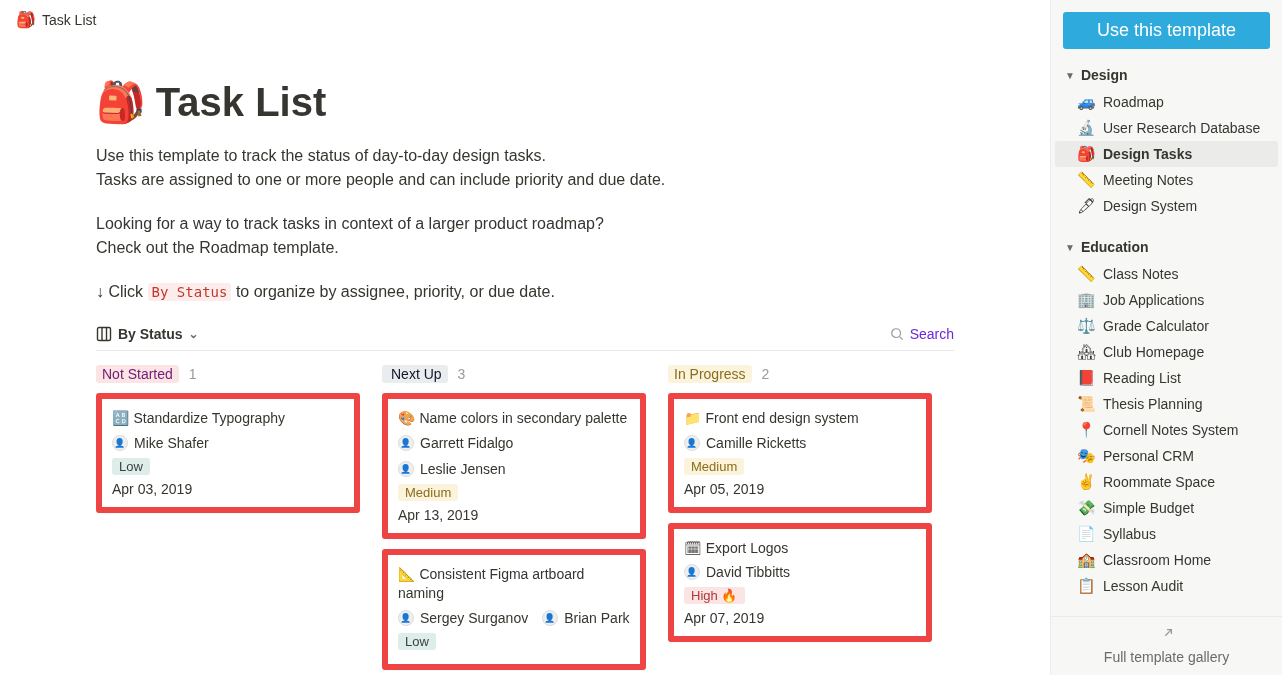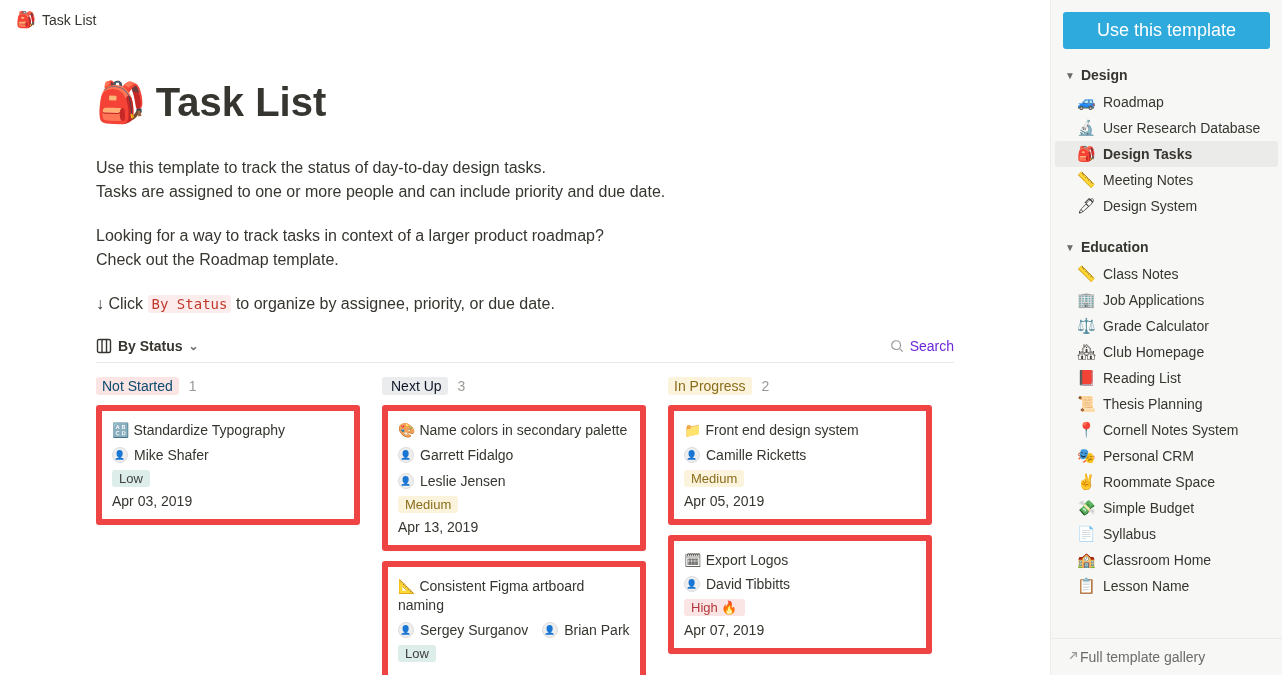--- a/index.html
+++ b/index.html
@@ -6,21 +6,21 @@
 body { font-family:-apple-system,BlinkMacSystemFont,"Segoe UI",Helvetica,Arial,sans-serif; color:#37352f; background:#fff; overflow:hidden; }
 .app { display:flex; width:1282px; height:675px; }
 .main { flex:1; overflow:hidden; display:flex; flex-direction:column; }
 .topbar { display:flex; align-items:center; padding:10px 16px; gap:6px; }
 .topbar .emoji { font-size:16px; }
 .topbar .title { font-size:14px; font-weight:500; }
 .content { padding:0 96px; overflow-y:auto; flex:1; }
 .page-header { margin-top:40px; display:flex; align-items:center; gap:10px; }
 .page-header .big-emoji { font-size:40px; }
 .page-title { font-size:40px; font-weight:700; }
-.intro { margin-top:30px; font-size:16px; line-height:1.5; color:#37352f; }
+.intro { margin-top:18px; font-size:16px; line-height:1.5; color:#37352f; }
 .intro p { margin-bottom:0; }
 .intro .spacer { height:20px; }
 .inline-code { background:#fdecec; color:#c0392b; font-family:ui-monospace,Menlo,monospace; padding:1px 4px; border-radius:3px; font-size:14px; }
 .inline-row span.arrow { font-size:16px; }
 .view-row { margin-top:22px; display:flex; align-items:center; justify-content:space-between; }
 .view-picker { display:flex; align-items:center; gap:6px; cursor:pointer; font-weight:600; font-size:14px; }
 .view-picker .board-icon { width:16px; height:16px; }
 .view-picker .chev { color:#6b6b6b; font-size:12px; }
 .search-box { display:flex; align-items:center; gap:6px; color:#6d28d9; font-size:14px; }
 .search-box .mag { width:14px; height:14px; }
@@ -34,33 +34,33 @@
 .card-title { font-size:14px; font-weight:500; line-height:1.4; margin-bottom:6px; }
 .card-title .emoji { margin-right:4px; }
 .people { display:flex; flex-wrap:wrap; gap:10px 14px; margin-bottom:6px; }
 .person { display:flex; align-items:center; gap:6px; font-size:14px; color:#37352f; }
 .avatar { width:16px; height:16px; border-radius:50%; background:#eee; border:1px solid #ddd; display:inline-flex; align-items:center; justify-content:center; font-size:9px; color:#888; }
 .priority { display:inline-block; font-size:13px; padding:1px 7px; border-radius:3px; margin-bottom:4px; }
 .prio-low { background:#ddedea; color:#404040; }
 .prio-medium { background:#fbf3db; color:#8a6d1c; }
 .prio-high { background:#fbe4e4; color:#b0383a; }
 .date { font-size:14px; color:#37352f; margin-top:2px; }
-.st-notstarted { background:#fbe4e4; color:#0c4a6e; }
+.st-notstarted { background:#fbe4e4; color:#701a75; }
 .st-nextup { background:#ebeced; color:#0f172a;padding-left:9px; }
 .st-inprogress { background:#fbf3db; color:#8a6d1c; }
 .sidebar { width:232px; border-left:1px solid #ebebea; background:#f7f7f5; display:flex; flex-direction:column; }
 .cta-wrap { padding:12px; }
 .cta { width:100%; background:#2eaadc; color:#fff; border:none; border-radius:3px; padding:8px 0; font-size:18px; font-weight:500; cursor:pointer; }
 .side-content { flex:1; overflow-y:auto; padding:0 4px; }
 .section-head { display:flex; align-items:center; gap:6px; padding:6px 10px; font-weight:600; font-size:14px; cursor:pointer; }
 .section-head .tri { font-size:10px; color:#6b6b6b; }
 .side-item { display:flex; align-items:center; gap:8px; padding:4px 10px 4px 22px; font-size:14px; cursor:pointer; border-radius:3px; }
 .side-item.selected { background:#ebebea; font-weight:600; }
 .side-emoji { width:18px; font-size:15px; }
-.footer-link { border-top:1px solid #ebebea; padding:10px 14px; display:flex; align-items:center; gap:1px; color:#6b6b6b; font-size:14px; cursor:pointer; }
+.footer-link { border-top:1px solid #ebebea; padding:10px 14px; display:flex; align-items:center; gap:8px; color:#6b6b6b; font-size:14px; cursor:pointer;flex-direction:column; }
 .footer-link .arrow-icon { width:14px; height:14px; }
 </style>
 </head>
 <body>
 
 <div class="app">
   <div class="main">
     <div class="topbar">
       <span class="emoji">🎒</span>
       <span class="title">Task List</span>
@@ -224,21 +224,21 @@
         <div class="side-item">
           <span class="side-emoji">📄</span>
           <span>Syllabus</span>
         </div>
         <div class="side-item">
           <span class="side-emoji">🏫</span>
           <span>Classroom Home</span>
         </div>
         <div class="side-item">
           <span class="side-emoji">📋</span>
-          <span>Lesson Name</span>
+          <span>Lesson Audit</span>
         </div>
         <div style="height: 14px;"></div>
       </div>
     <div class="footer-link">
       <svg class="arrow-icon" viewBox="0 0 16 16" fill="none" stroke="#9b9a97" stroke-width="1.5">
           <path d="M6 10 L13 3"></path>
           <path d="M8 3 H13 V8"></path>
         </svg>
       <span>Full template gallery</span>
     </div>

